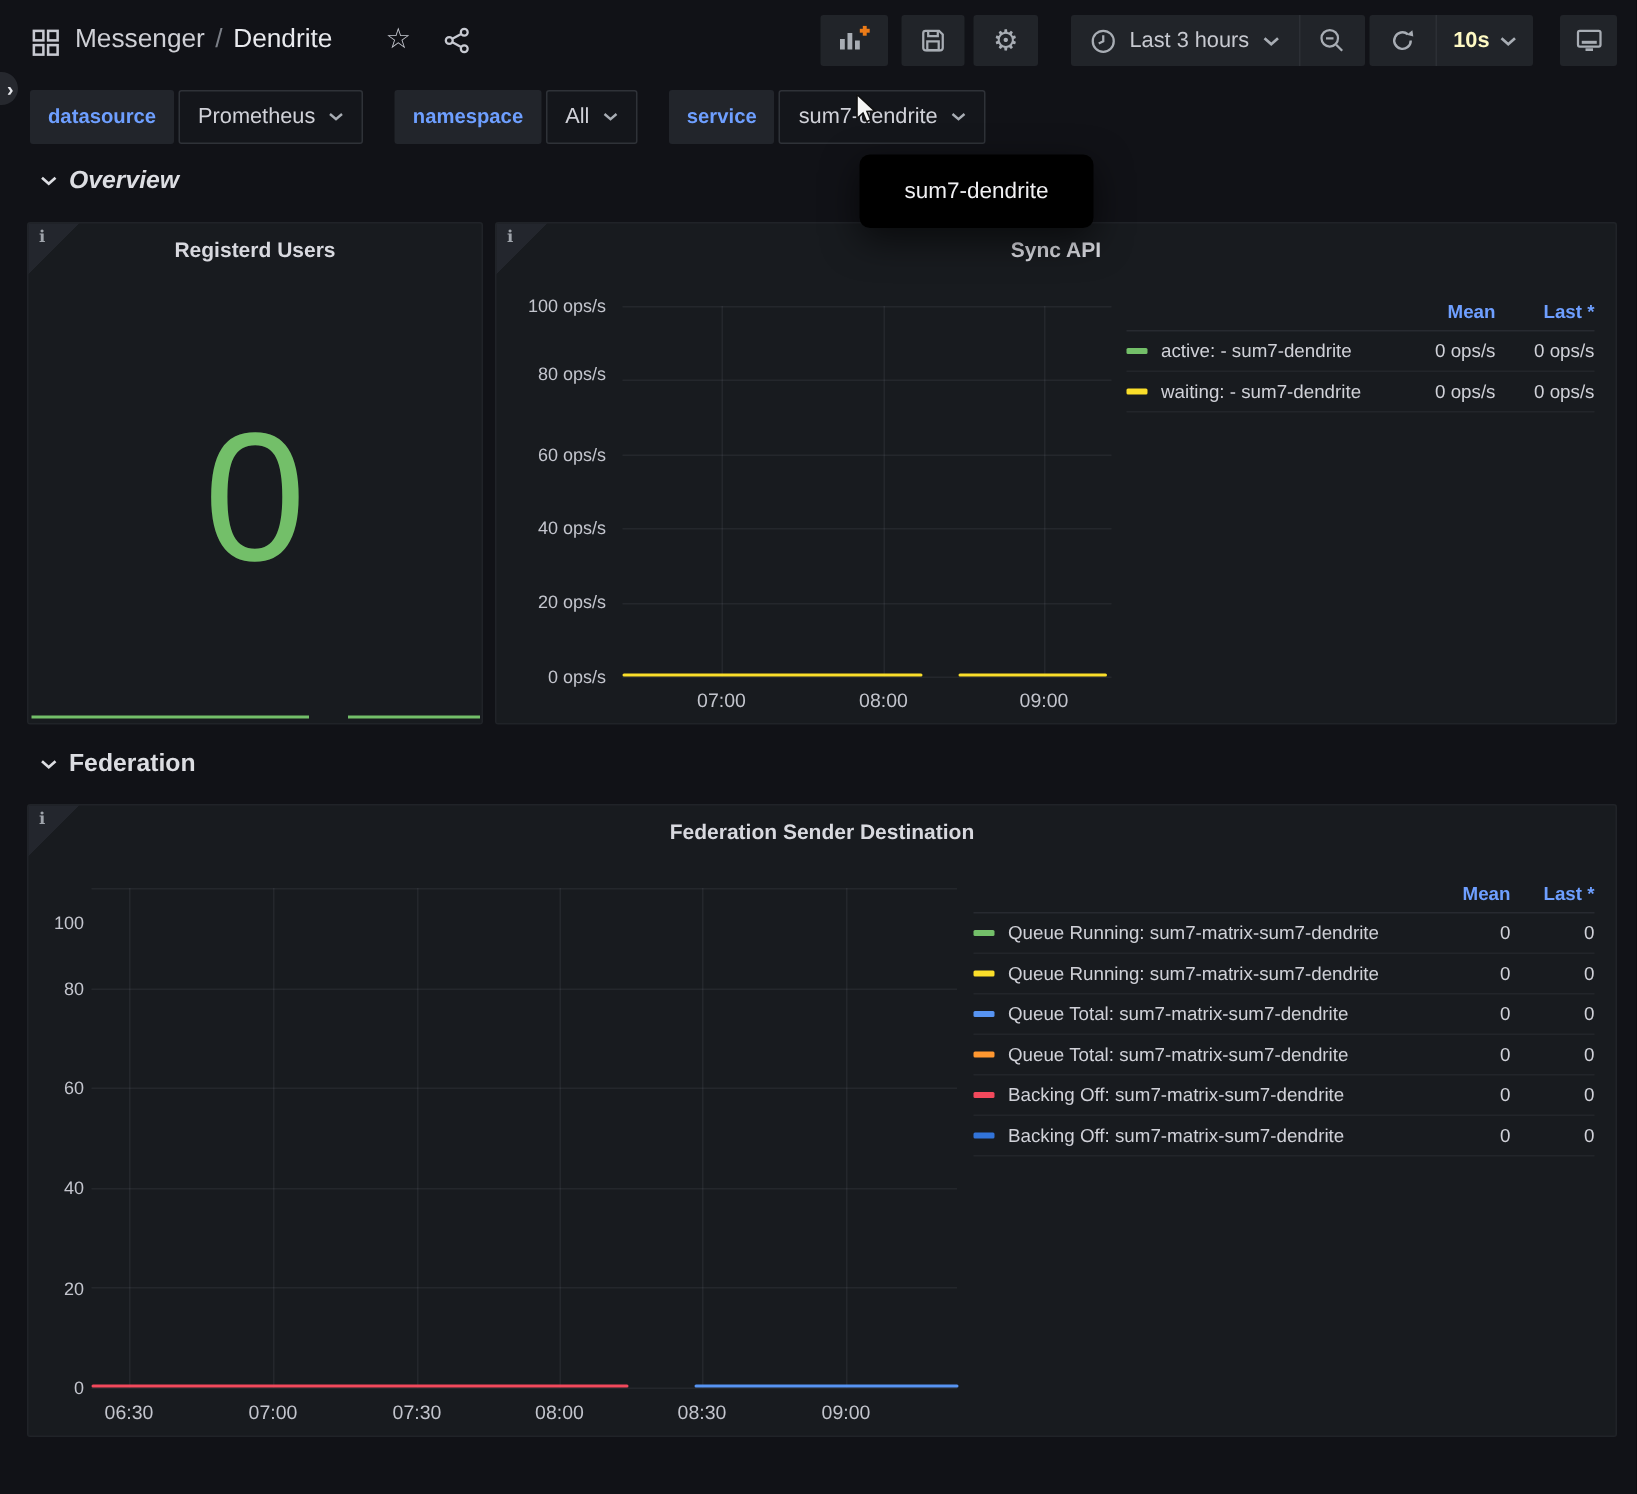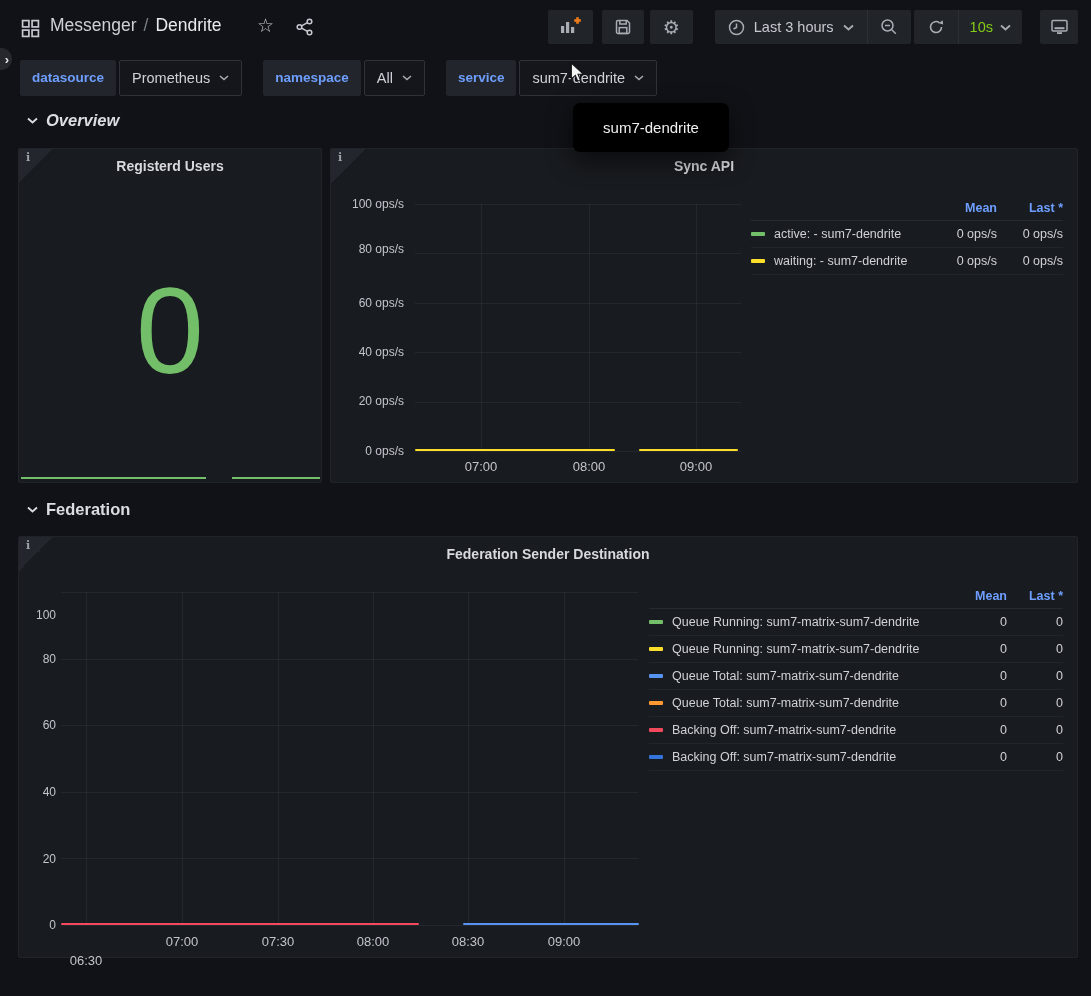--- a/index.html
+++ b/index.html
@@ -24,21 +24,21 @@
   .b-save { width:42px; margin-right:6px; }
   .b-gear { width:43px; margin-right:22px; font-size:19px; line-height:1; color:#a8adb4; }
   .b-time { margin-right:3px; padding:0; }
   .time-main { display:flex; align-items:center; gap:9px; padding:12px 13px; height:100%; }
   .time-text { color:#c7c9d0; font-size:14.5px; font-weight:500; white-space:nowrap; }
   .vdiv { width:1px; height:34px; background:#2c2f35; }
   .zoom-out { width:43px; height:100%; display:flex; align-items:center; justify-content:center; }
   .b-refresh { margin-right:18px; padding:0; }
   .sync-part { width:44px; height:100%; display:flex; align-items:center; justify-content:center; }
   .interval-part { display:flex; align-items:center; gap:7px; padding:0 11px; height:100%; }
-  .interval-text { color:#84cc16; font-size:14.5px; font-weight:400; }
+  .interval-text { color:#fef9c3; font-size:14.5px; font-weight:700; }
   .b-monitor { width:38px; }
 
   .sidebar-toggle { position:absolute; left:-10px; top:48px; width:22px; height:22px; border-radius:50%; background:#26282e; display:flex; align-items:center; justify-content:flex-end; padding-right:3px; color:#e6e7ec; font-size:13px; font-weight:700; cursor:pointer; z-index:5; }
 
   
   .submenu { position:absolute; top:60px; left:20px; display:flex; align-items:center; }
   .var-group { display:flex; align-items:center; gap:3px; margin-right:21px; }
   .var-label { height:36px; line-height:36px; padding:0 12px; background:#22252b; color:#6e9fff; font-size:13.5px; font-weight:700; border-radius:2px; cursor:pointer; }
   .var-value { height:36px; display:flex; align-items:center; gap:9px; padding:0 12px; background:#14161b; border:1px solid #2f3238; border-radius:2px; color:#d0d1d8; font-size:14.5px; cursor:pointer; }
 
@@ -315,21 +315,21 @@
     <div class="grid-v" style="top:55px;height:333px;left:449px;"></div>
     <div class="grid-v" style="top:55px;height:333px;left:545px;"></div>
 
     <div class="ytick" style="left:0;width:37px;top:58px;margin-top:12px;">100</div>
     <div class="ytick" style="left:0;width:37px;top:114px;">80</div>
     <div class="ytick" style="left:0;width:37px;top:180px;">60</div>
     <div class="ytick" style="left:0;width:37px;top:247px;">40</div>
     <div class="ytick" style="left:0;width:37px;top:314px;">20</div>
     <div class="ytick" style="left:0;width:37px;top:380px;">0</div>
 
-    <div class="xtick" style="left:37px;top:416px;">06:30</div>
+    <div class="xtick" style="left:37px;top:397px;">06:30</div>
     <div class="xtick" style="left:133px;top:397px;">07:00</div>
     <div class="xtick" style="left:229px;top:397px;">07:30</div>
     <div class="xtick" style="left:324px;top:397px;">08:00</div>
     <div class="xtick" style="left:419px;top:397px;">08:30</div>
     <div class="xtick" style="left:515px;top:397px;">09:00</div>
 
     <div class="series-line" style="left: 42px; width: 358px; top: 386px; background: rgb(242, 73, 92);"></div>
     <div class="series-line" style="left: 444px; width: 176px; top: 386px; background: rgb(87, 148, 242);"></div>
 
     <div class="legend" style="left:630px;top:46px;width:414px;">

